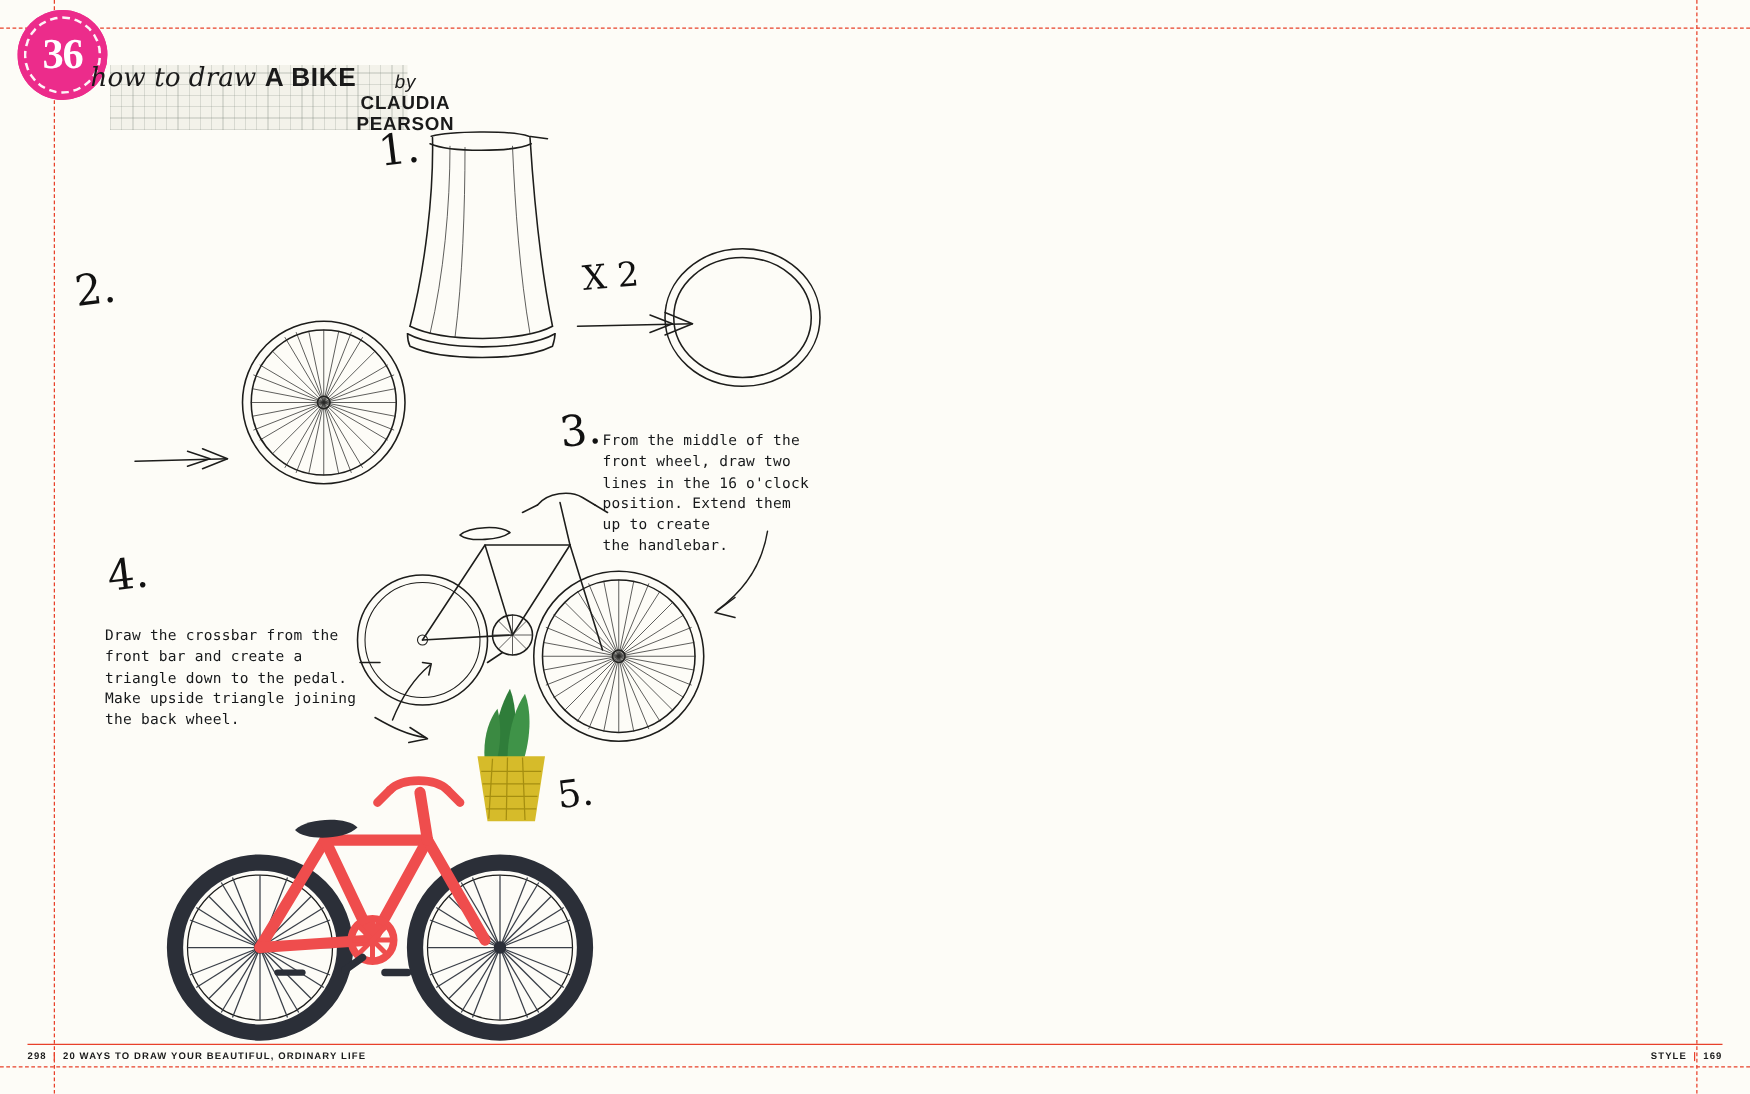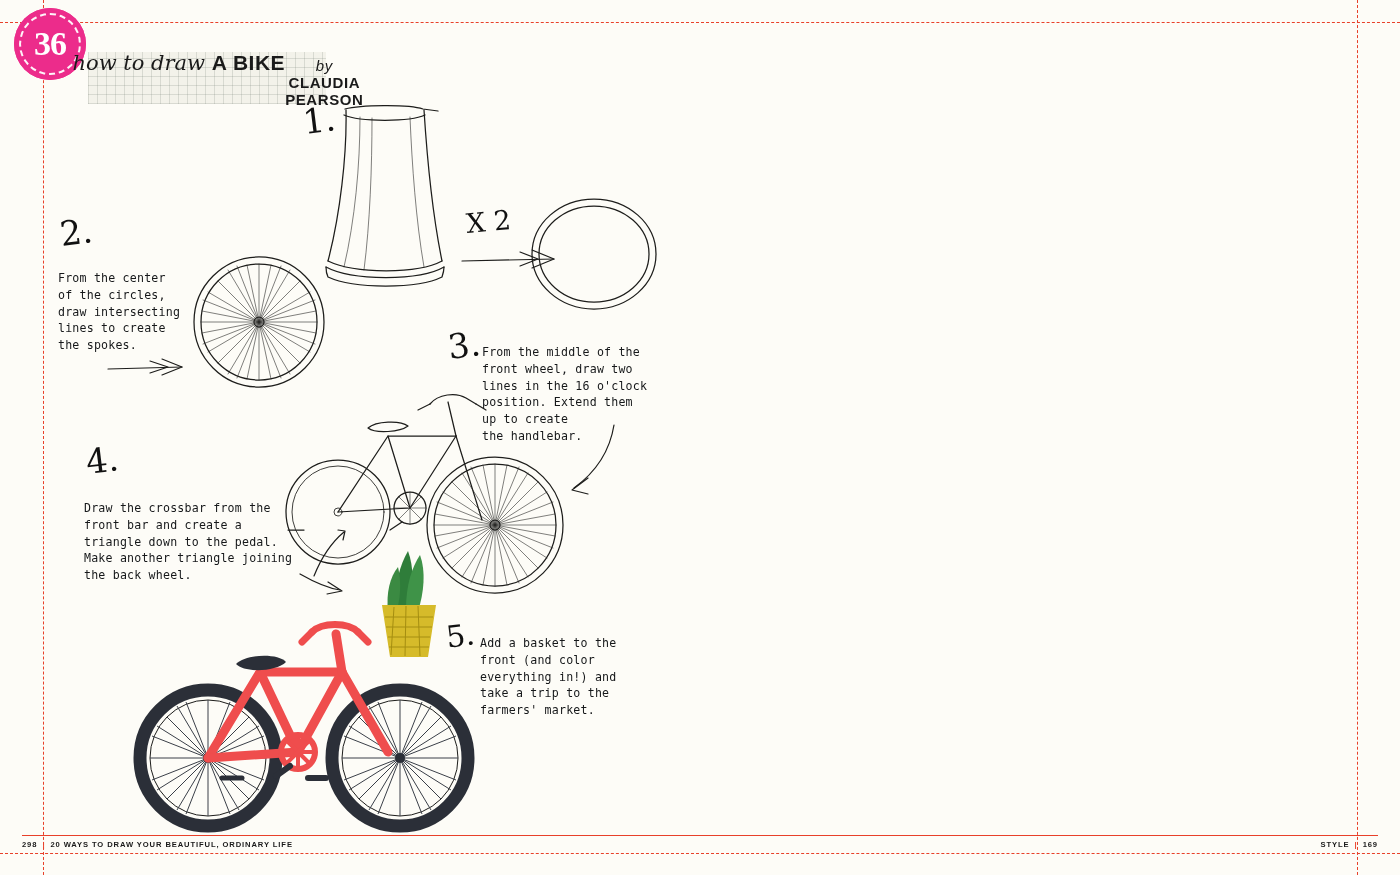--- a/index.html
+++ b/index.html
@@ -156,25 +156,20 @@
     <path class="arrow" d="M74 10 L96 19 L74 28"></path>
     <path class="arrow" d="M62 12 L80 19 L62 26"></path>
   </svg>
 
   <svg style="left:528px;top:196px;" width="150" height="125" viewBox="0 0 150 125">
     <ellipse class="ink" cx="66" cy="58" rx="62" ry="55"></ellipse>
     <ellipse class="ink" cx="66" cy="58" rx="55" ry="48"></ellipse>
   </svg>
 
   <div class="stepnum" style="left:60px;top:212px;">2.</div>
-  <div class="instr" style="left:58px;top:270px;width:180px;">From the center
-of the circles,
-draw intersecting
-lines to create
-the spokes.</div>
 
   <svg style="left:104px;top:352px;" width="90" height="30" viewBox="0 0 90 30">
     <path class="arrow" d="M4 17 L78 15"></path>
     <path class="arrow" d="M58 7 L78 15 L58 23"></path>
     <path class="arrow" d="M46 9 L64 15 L46 21"></path>
   </svg>
 
   <svg style="left:190px;top:250px;" width="145" height="145" viewBox="0 0 145 145">
     <g id="w2">
       <circle class="ink" cx="69" cy="72" r="65"></circle>
@@ -211,21 +206,21 @@
 
   <svg style="left:560px;top:420px;" width="70" height="80" viewBox="0 0 70 80">
     <path class="arrow" d="M54 5 C50 30, 36 52, 14 68"></path>
     <path class="arrow" d="M28 58 L12 70 L28 74"></path>
   </svg>
 
   <div class="stepnum" style="left:86px;top:440px;">4.</div>
   <div class="instr" style="left:84px;top:500px;width:300px;">Draw the crossbar from the
 front bar and create a
 triangle down to the pedal.
-Make another triangle joining
+Make upside triangle joining
 the back wheel.</div>
 
   <svg style="left:296px;top:528px;" width="60" height="60" viewBox="0 0 60 60">
     <path class="arrow" d="M48 4 C36 14, 26 28, 18 48"></path>
     <path class="arrow" d="M42 2 L49 3 L47 12"></path>
   </svg>
   <svg style="left:296px;top:560px;" width="60" height="40" viewBox="0 0 60 40">
     <path class="arrow" d="M4 14 C18 22, 30 28, 44 30"></path>
     <path class="arrow" d="M32 22 L46 31 L31 34"></path>
   </svg>
@@ -293,25 +288,20 @@
         <path d="M26 82 L72 82"></path>
       <path d="M28 92 L70 92"></path>
         <path d="M29 102 L69 102"></path>
       <path d="M34 62 L31 110"></path>
         <path d="M46 61 L45 111"></path>
         <path d="M58 61 L60 111"></path>
     </g>
   </svg>
 
   <div class="stepnum small" style="left:446px;top:618px;">5.</div>
-  <div class="instr" style="left:480px;top:635px;width:230px;">Add a basket to the
-front (and color
-everything in!) and
-take a trip to the
-farmers' market.</div>
 
   <svg style="left:130px;top:620px;" width="370" height="210" viewBox="0 0 370 210">
 
     <circle cx="78" cy="138" r="68" fill="none" stroke="#2b2f38" stroke-width="13"></circle>
     <circle cx="78" cy="138" r="58" fill="none" stroke="#1d1d1b" stroke-width="1"></circle>
     <g stroke="#3a3f48" stroke-width="1" fill="none">
       <path d="M78 80 L78 196"></path>
         <path d="M20 138 L136 138"></path>
       <path d="M37 97 L119 179"></path>
         <path d="M119 97 L37 179"></path>

